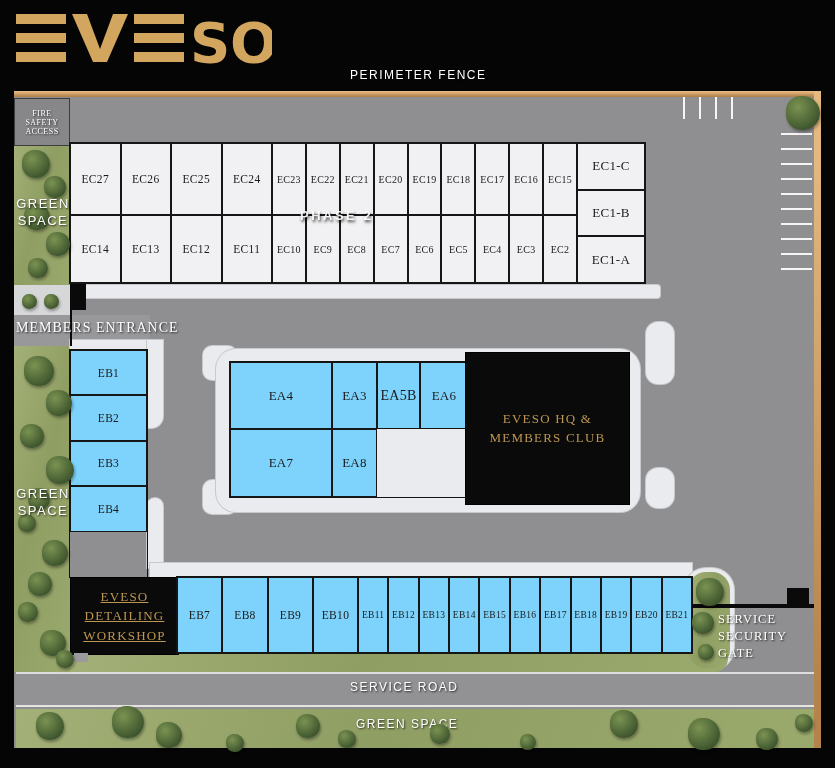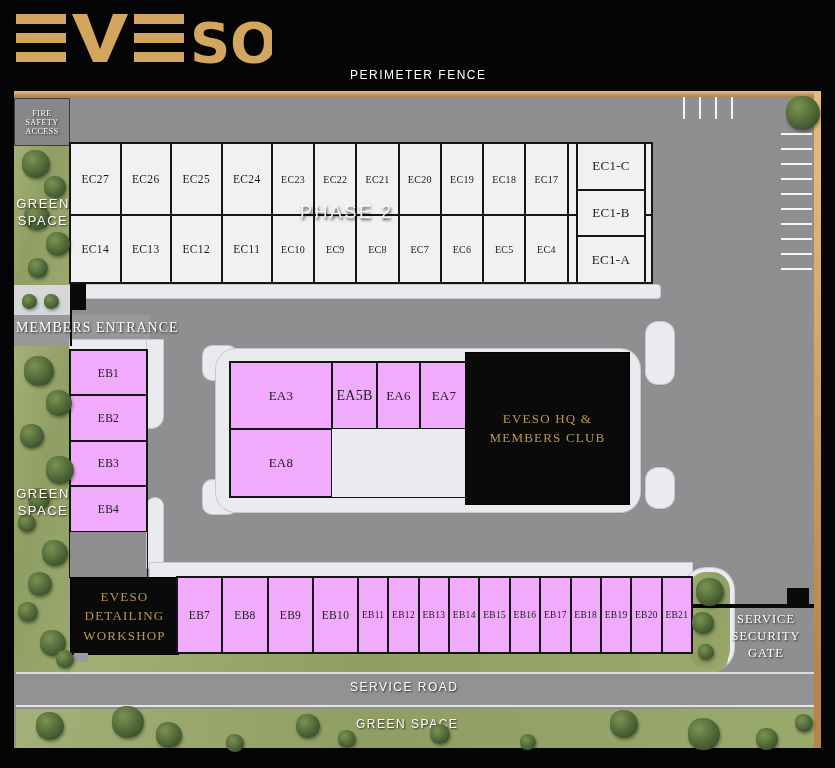--- a/index.html
+++ b/index.html
@@ -10,21 +10,21 @@
   .green{background:linear-gradient(105deg,#a3b077 0%,#8f9e63 45%,#9aa96c 100%);}
   .walk{background:#e9ebee;box-shadow:0 0 0 1px #c7c9cc;}
   .fence{background:linear-gradient(180deg,#e5b881 10%,#b5834c 90%);}
   .tree{position:absolute;border-radius:46% 54% 52% 48%;
         background:radial-gradient(circle at 35% 32%,#7b9252,#4d6536 55%,#364b2a 85%);
         box-shadow:1px 2px 3px rgba(0,0,0,.35);}
   .grid{display:grid;outline:1px solid #141414;}
   .cell{display:flex;align-items:center;justify-content:center;background:#f1f1f3;
         border:1px solid #161616;color:#1a1a1a;font-family:"Liberation Serif",serif;
         font-size:11.5px;letter-spacing:.3px;}
-  .cell.white{background:#f0abfc;}
+  .cell.white{background:#7dd3fc;}
   .cell.sm{font-size:10px;}
   .cell.xs{font-size:9.5px;}
   .cell.lg{font-size:14px;}
   .cell.md{font-size:13px;}
   .blackbox{background:#0a0a0a;color:#bd9751;font-family:"Liberation Serif",serif;
         display:flex;align-items:center;justify-content:center;text-align:center;
         letter-spacing:1.2px;border:1px solid #000;}
   .wlbl{color:#fff;text-shadow:1px 1px 2px rgba(0,0,0,.75);}
   .sans-lbl{font-size:12px;letter-spacing:1.5px;}
   .serif-lbl{font-family:"Liberation Serif",serif;}
@@ -74,21 +74,21 @@
   <div class="abs walk" style="left:147px;top:498px;width:16px;height:70px;border-radius:8px 8px 0 0;"></div>
   <div class="abs walk" style="left:150px;top:563px;width:542px;height:15px;"></div>
   <div class="abs walk" style="left:684px;top:568px;width:50px;height:102px;border-radius:22px;"></div>
 
   <div class="abs" style="left:70px;top:283px;width:2px;height:63px;background:#0a0a0a;"></div>
   <div class="abs" style="left:70px;top:284px;width:16px;height:26px;background:#0a0a0a;"></div>
 
   <div class="abs green" style="left:70px;top:645px;width:658px;height:27px;border-radius:0 18px 18px 0;"></div>
   <div class="abs green" style="left:688px;top:572px;width:42px;height:96px;border-radius:18px;"></div>
 
-  <div class="abs grid" style="left:70px;top:143px;width:582px;height:140px;
+  <div class="abs grid" style="left:70px;top:143px;width:507px;height:140px;
               grid-template-columns:50.5px 50.5px 50.5px 50.5px repeat(9,1fr);
               grid-template-rows:72px 68px;">
     <div class="cell">EC27</div>
     <div class="cell">EC26</div>
     <div class="cell">EC25</div>
     <div class="cell">EC24</div>
     <div class="cell sm">EC23</div>
     <div class="cell sm">EC22</div>
     <div class="cell sm">EC21</div>
     <div class="cell sm">EC20</div>
@@ -111,45 +111,46 @@
     <div class="cell sm">EC3</div>
     <div class="cell sm">EC2</div>
   </div>
 
   <div class="abs grid" style="left:577px;top:143px;width:68px;height:140px;grid-template-rows:repeat(3,1fr);">
     <div class="cell md">EC1-C</div>
     <div class="cell md">EC1-B</div>
     <div class="cell md">EC1-A</div>
   </div>
 
-  <div class="abs wlbl" style="left:300px;top:202px;font-size:18px;font-weight:normal;letter-spacing:2.5px;
+  <div class="abs wlbl" style="left:300px;top:208px;font-size:13px;font-weight:bold;letter-spacing:2.5px;
               color:rgba(255,255,255,.92);text-shadow:1px 2px 3px rgba(0,0,0,.8);">PHASE 2</div>
 
   <div class="abs grid" style="left:230px;top:362px;width:238px;height:135px;
               grid-template-columns:102px 45px 43px 48px;grid-template-rows:67px 68px;">
+    <div class="cell white md">EA4</div>
     <div class="cell white md">EA3</div>
     <div class="cell white lg">EA5B</div>
     <div class="cell white md">EA6</div>
     <div class="cell white md">EA7</div>
     <div class="cell white md">EA8</div>
   </div>
 
   <div class="abs blackbox" style="left:465px;top:352px;width:163px;height:151px;font-size:13px;line-height:1.4;">
     <span style="width:140px;">EVESO HQ &amp; MEMBERS CLUB</span>
   </div>
 
   <div class="abs grid" style="left:70px;top:350px;width:77px;height:227px;grid-template-rows:repeat(5,1fr);">
     <div class="cell white">EB1</div>
     <div class="cell white">EB2</div>
     <div class="cell white">EB3</div>
     <div class="cell white">EB4</div>
   </div>
 
   <div class="abs blackbox" style="left:70px;top:577px;width:107px;height:76px;font-size:13px;line-height:1.5;">
-    <span style="width:92px;">EVESO DETAILING WORKSHOP</span>
+    <span style="width:92px;text-decoration:underline;">EVESO DETAILING WORKSHOP</span>
   </div>
 
   <div class="abs grid" style="left:177px;top:577px;width:515px;height:76px;
               grid-template-columns:45px 46px 45px 45px repeat(11,1fr);">
     <div class="cell white">EB7</div>
     <div class="cell white">EB8</div>
     <div class="cell white">EB9</div>
     <div class="cell white">EB10</div>
     <div class="cell white xs">EB11</div>
     <div class="cell white xs">EB12</div>
@@ -161,21 +162,21 @@
     <div class="cell white xs">EB18</div>
     <div class="cell white xs">EB19</div>
     <div class="cell white xs">EB20</div>
     <div class="cell white xs">EB21</div>
   </div>
 
   <div class="abs" style="left:74px;top:653px;width:14px;height:9px;background:#9b9b9d;"></div>
 
   <div class="abs" style="left:692px;top:604px;width:122px;height:4px;background:#0a0a0a;"></div>
   <div class="abs" style="left:787px;top:588px;width:22px;height:17px;background:#0a0a0a;"></div>
-  <div class="abs wlbl serif-lbl" style="left:718px;top:611px;width:96px;font-size:12.5px;line-height:1.35;text-align:center;letter-spacing:1px;">SERVICE SECURITY GATE</div>
+  <div class="abs wlbl serif-lbl" style="left:718px;top:611px;width:96px;font-size:12.5px;line-height:1.35;text-align:left;letter-spacing:1px;">SERVICE SECURITY GATE</div>
 
   <div class="abs" style="left:16px;top:672px;width:798px;height:35px;background:#929294;box-sizing:border-box;
               border-top:2px solid #dcdcdc;border-bottom:2px solid #e4e4e2;"></div>
   <div class="abs wlbl sans-lbl" style="left:350px;top:680px;">SERVICE ROAD</div>
 
   <div class="abs green" style="left:16px;top:709px;width:798px;height:39px;"></div>
   <div class="abs wlbl sans-lbl" style="left:356px;top:717px;">GREEN SPACE</div>
 
   <i class="tree" style="left:22px;top:150px;width:28px;height:28px;"></i>
   <i class="tree" style="left:44px;top:176px;width:22px;height:22px;"></i>

